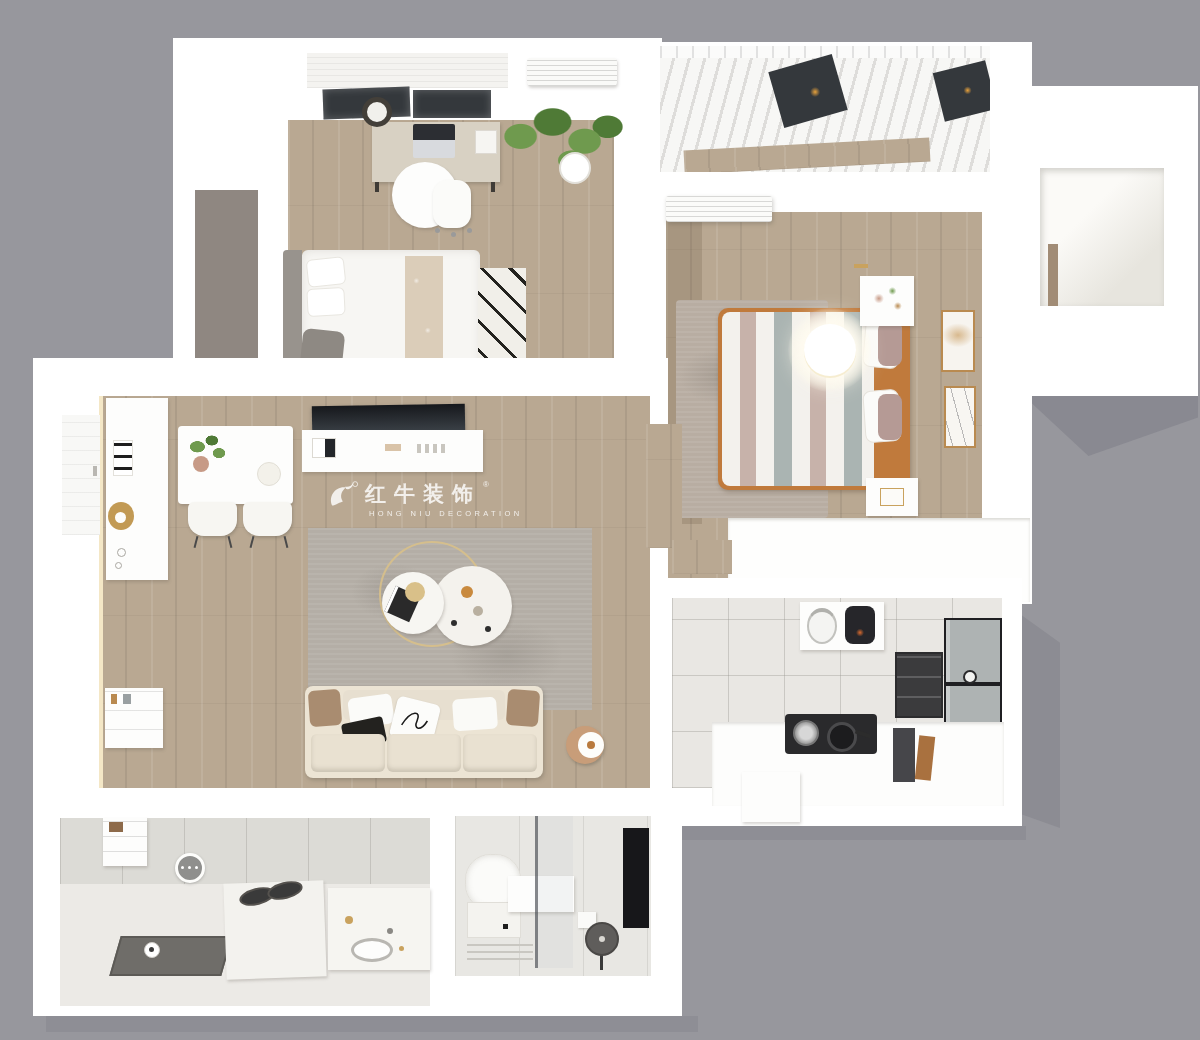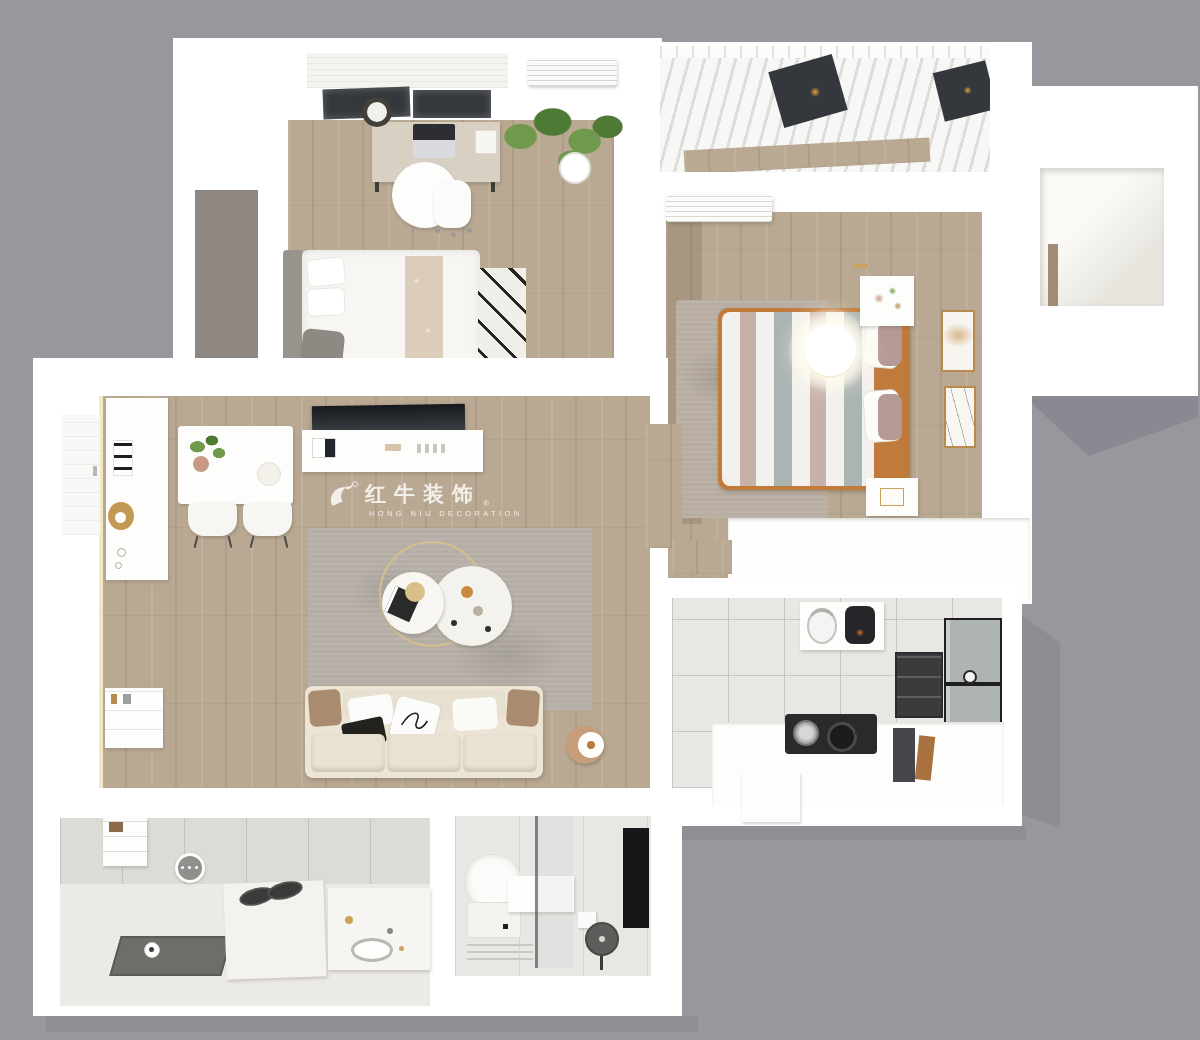--- a/index.html
+++ b/index.html
@@ -25,21 +25,21 @@
     repeating-linear-gradient(90deg,rgba(151,149,143,.38) 0 1px,rgba(0,0,0,0) 1px 56px);}
   .rugtex{background-image:repeating-linear-gradient(0deg,rgba(255,255,255,.07) 0 2px,rgba(0,0,0,0) 2px 5px),
     radial-gradient(60px 40px at 30% 35%,rgba(110,105,98,.25),rgba(0,0,0,0) 70%),
     radial-gradient(80px 50px at 70% 70%,rgba(110,105,98,.22),rgba(0,0,0,0) 70%);}
   .whitebox{background:#fdfdfc;box-shadow:1px 2px 3px rgba(90,85,75,.25);}
   .circle{border-radius:50%;}
   .curtains{background-color:var(--curtain);
     background-image:repeating-linear-gradient(105deg,rgba(201,199,196,.55) 0 3px,rgba(255,255,255,0) 3px 15px);}
   .grille{background-image:repeating-linear-gradient(0deg,rgba(0,0,0,.14) 0 1px,rgba(0,0,0,0) 1px 5px);}
   .wm{display:flex;flex-direction:column;align-items:flex-start;color:rgba(255,255,255,.82);}
-  .wm-row{display:flex;align-items:flex-end;gap:6px;}
+  .wm-row{display:flex;align-items:flex-start;gap:6px;}
   .wm-cn{font-size:21px;font-weight:bold;letter-spacing:8px;white-space:nowrap;}
   .wm-en{font-size:7.5px;letter-spacing:3.4px;margin:1px 0 0 44px;white-space:nowrap;}
   .wm-reg{font-size:8px;vertical-align:super;margin-left:-4px;}
 </style>
 </head>
 <body>
 
 <div id="stage">
 
   <div class="abs" style="left:1032px;top:392px;width:166px;height:64px;background:#898991;clip-path:polygon(0 0,100% 0,100% 40%,34% 100%,0 18%);"></div>

